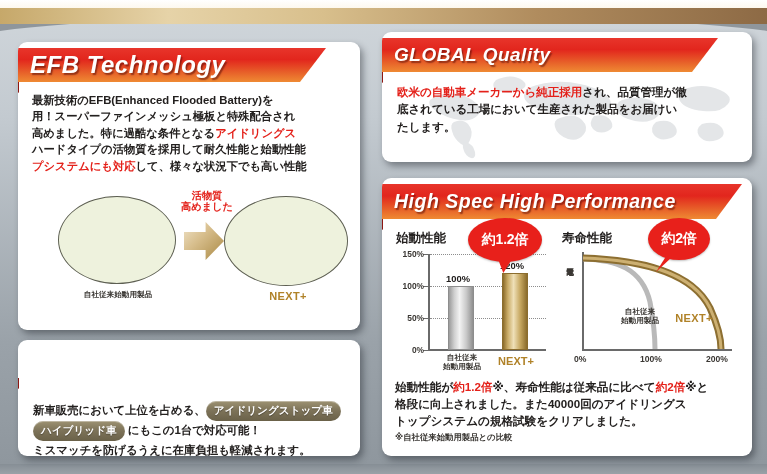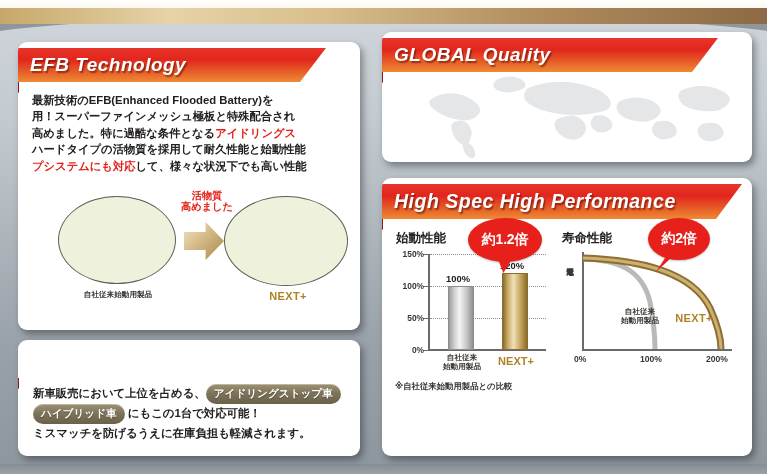--- a/index.html
+++ b/index.html
@@ -67,21 +67,21 @@
   }
 
   .body-txt {
     font-weight: bold; color: #23201f; line-height: 1.45;
   }
   .red { color: #e4211a; }
 
   
   #card-efb { left: 18px; top: 42px; width: 342px; height: 288px; }
   #card-efb .ribbon { width: 320px; top: 6px; }
-  #card-efb .ribbon-txt { font-size: 19px; }
+  #card-efb .ribbon-txt { font-size: 24px; }
   #card-efb .ribbon-fold { top: 40px; }
   .efb-text { position: absolute; left: 14px; top: 50px; width: 318px; font-size: 11.3px; }
 
   .efb-diagram { position: absolute; left: 10px; top: 150px; width: 325px; height: 128px; }
   .ellipse {
     position: absolute; border: 1.6px solid #5d5f52;
     background: #eef2dd; border-radius: 50%;
   }
   #ell-left { left: 30px; top: 4px; width: 118px; height: 88px; }
   #ell-right { left: 196px; top: 4px; width: 124px; height: 90px; }
@@ -102,21 +102,21 @@
     background: linear-gradient(135deg,#efe3c9 0%, #d8bf8e 40%, #a98842 100%);
     -webkit-clip-path: polygon(0 26%, 54% 26%, 54% 0, 100% 50%, 54% 100%, 54% 74%, 0 74%);
     clip-path: polygon(0 26%, 54% 26%, 54% 0, 100% 50%, 54% 100%, 54% 74%, 0 74%);
   }
 
   
   #card-allinone { left: 18px; top: 340px; width: 342px; height: 116px; }
   #card-allinone .ribbon { width: 318px; top: 6px; height: 32px; }
   #card-allinone .ribbon-txt { font-size: 18px; }
   #card-allinone .ribbon-fold { top: 38px; }
-  .aio-text { position: absolute; left: 15px; top: 44px; width: 316px; font-size: 11.4px; line-height: 1.62; }
+  .aio-text { position: absolute; left: 15px; top: 61px; width: 316px; font-size: 11.4px; line-height: 1.62; }
   .pill {
     display: inline-block; color: #fff; font-weight: bold;
     background: linear-gradient(180deg,#9d9272 0%, #7d7359 48%, #6a6149 100%);
     border-radius: 11px; padding: 1px 8px 2px; font-size: 10.6px;
     text-shadow: 0 1px 1px rgba(0,0,0,.35);
     box-shadow: inset 0 1px 0 rgba(255,255,255,.35);
     white-space: nowrap;
   }
 
   
@@ -268,20 +268,25 @@
           <path d="M246 56 q13-4 19 4 q5 8-4 12 q-11 4-17-3 q-5-7 2-13z"></path>
           <path d="M272 24 q20-8 38 0 q14 6 8 14 q-7 9-25 7 q-18-2-23-10 q-4-7 2-11z"></path>
           <path d="M292 58 q14-4 20 4 q5 8-5 12 q-12 4-18-4 q-4-7 3-12z"></path>
           <path d="M86 14 q16-7 26 0 q8 6-2 10 q-13 5-23 0 q-7-4-1-10z"></path>
         </g>
       </svg>
       <div class="ribbon-fold"></div>
       <div class="ribbon">
         <span class="ribbon-txt">GLOBAL Quality</span>
       </div>
+      <div class="gq-text body-txt">
+          <div><span class="red">欧米の自動車メーカーから純正採用</span><span>され、品質管理が徹</span></div>
+          <div><span>底されている工場において生産された製品をお届けい</span></div>
+          <div><span>たします。</span></div>
+        </div>
     </div>
   </div>
 
   <div class="card" id="card-spec">
     <div class="card-inner">
       <div class="ribbon-fold"></div>
       <div class="ribbon">
         <span class="ribbon-txt">High Spec High Performance</span>
       </div>
 
@@ -341,17 +346,22 @@
           <div>自社従来</div>
           <div>始動用製品</div>
         </div>
         <div class="lc-lab" id="lab-new">NEXT+</div>
         <div class="lc-xtick" style="left:14px;">0%</div>
         <div class="lc-xtick" style="left:80px;">100%</div>
         <div class="lc-xtick" style="left:146px;">200%</div>
       </div>
 
       <div class="spec-foot">
+        <div class="body-txt">
+            <div><span>始動性能が</span><span class="red">約1.2倍</span><span>※</span><span>、寿命性能は従来品に比べて</span><span class="red">約2倍</span><span>※</span><span>と</span></div>
+            <div><span>格段に向上されました。また40000回のアイドリングス</span></div>
+            <div><span>トップシステムの規格試験をクリアしました。</span></div>
+          </div>
         <div class="note">※自社従来始動用製品との比較</div>
       </div>
     </div>
   </div>
 </div>
 
 </body></html>

